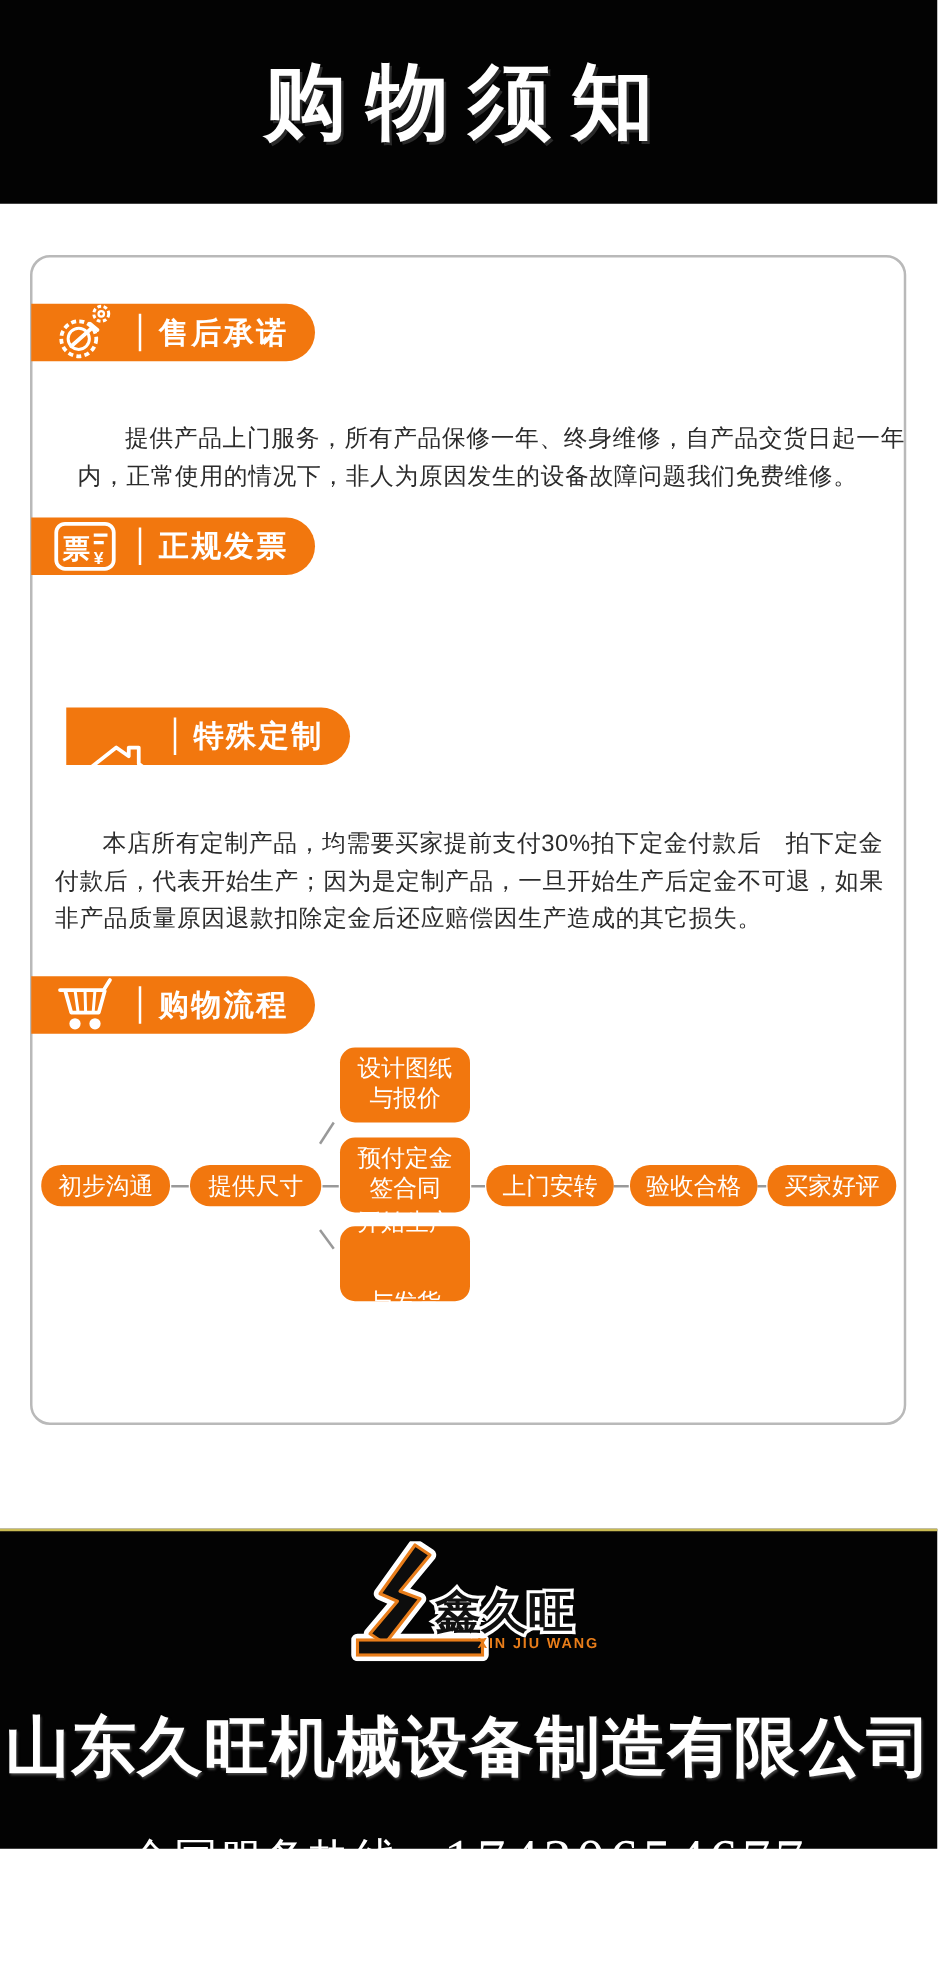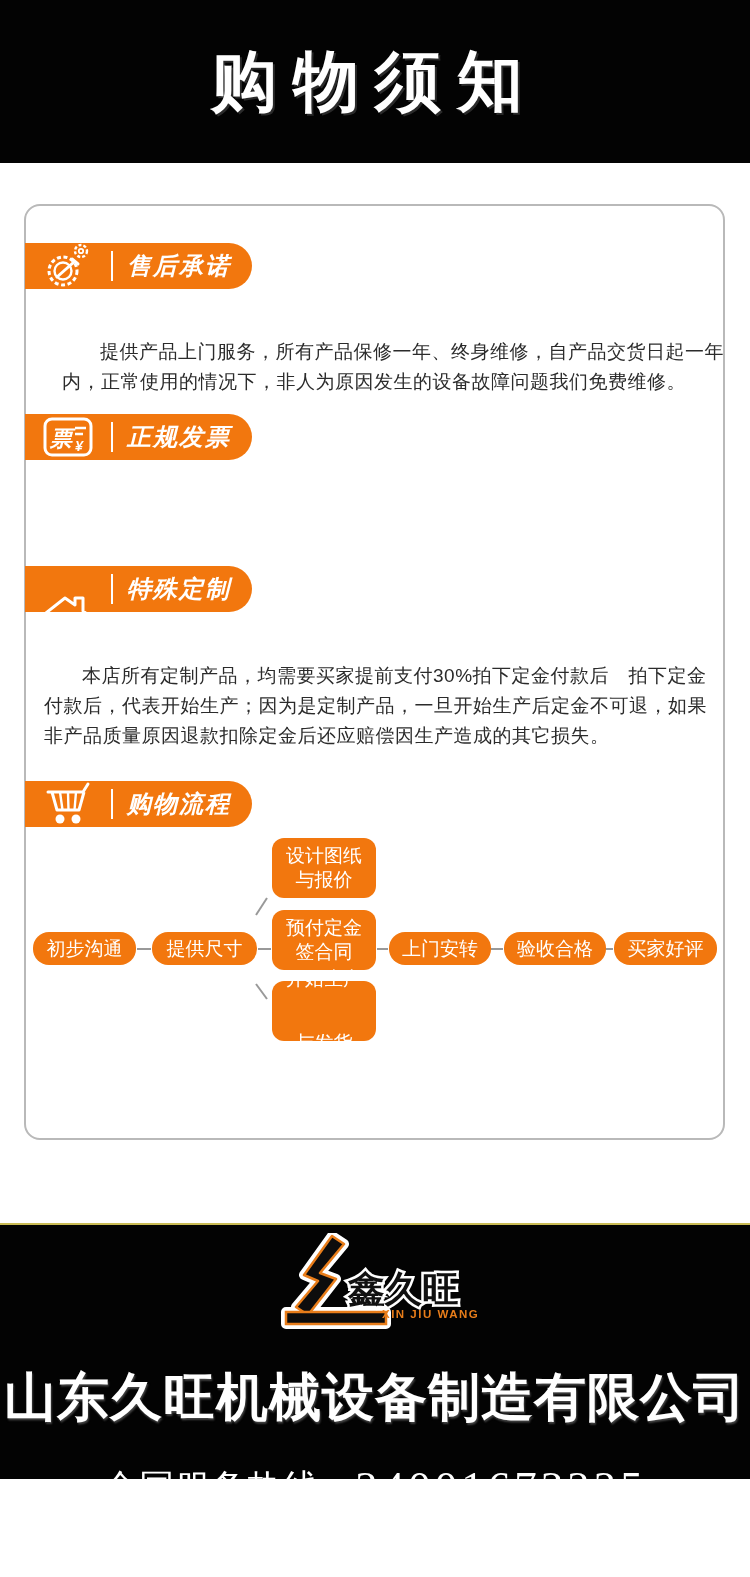--- a/index.html
+++ b/index.html
@@ -11,26 +11,26 @@
        display:flex;align-items:center;justify-content:center;}
   .hdr-title{color:#ffffff;font-size:66px;font-weight:900;letter-spacing:16px;
              text-shadow:2px 2px 0 #2a2a2a;}
 
   
   .card{position:absolute;left:24px;top:204px;width:701px;height:936px;background:#ffffff;
         border:2px solid #b9b9b9;border-radius:16px;box-sizing:border-box;}
 
   
   .badge{position:absolute;left:25px;width:227px;height:46px;background:#f2770e;
-         border-radius:0 23px 23px 0;display:flex;align-items:center;overflow:hidden;z-index:3;font-style:italic;}
+         border-radius:0 23px 23px 0;display:flex;align-items:center;overflow:hidden;z-index:3;}
   .badge .icon-wrap{width:86px;height:46px;display:flex;align-items:center;justify-content:center;
                     position:relative;flex:0 0 auto;}
   .badge .divider{width:2px;height:30px;background:#ffffff;flex:0 0 auto;}
   .badge .blabel{color:#ffffff;font-size:24px;font-weight:bold;letter-spacing:2px;margin-left:14px;}
-  #badge-1{top:243px;} #badge-2{top:414px;} #badge-3{top:566px;} #badge-4{top:781px;}
+  #badge-1{top:243px;} #badge-2{top:414px;} #badge-3{top:566px;margin-left:28px;} #badge-4{top:781px;}
   #badge-3 .icon-wrap svg{position:absolute;left:8px;bottom:-12px;}
 
   
   .para{position:absolute;left:44px;width:664px;color:#2b2b2b;font-size:19px;line-height:30px;
         text-indent:2em;letter-spacing:0.5px;}
   #para-1{top:318px;margin-left:18px;} #para-2{top:488px;} #para-3{top:642px;}
 
   
   .flow-box{position:absolute;background:#f2770e;color:#ffffff;display:flex;flex-direction:column;
             justify-content:center;align-items:center;text-align:center;font-size:19px;z-index:2;}
@@ -164,17 +164,17 @@
       <rect x="16" y="79" width="100" height="12" fill="#fff" stroke="#fff" stroke-width="10" stroke-linejoin="round"></rect>
 
       <path d="M62 3 L74 11 L50 40 L66 46 L38 82 L26 74 L48 48 L34 42 Z" fill="#0d0d0d" stroke="#e87d1a" stroke-width="2.5" stroke-linejoin="round"></path>
       <rect x="16" y="79" width="100" height="12" fill="#0d0d0d" stroke="#e87d1a" stroke-width="2.5"></rect>
 
       <text x="78" y="69" font-size="37" font-weight="bold" fill="#111111" stroke="#ffffff" stroke-width="5" paint-order="stroke" font-family="Liberation Sans,sans-serif">鑫久旺</text>
       <text x="112" y="85" font-size="11.5" font-weight="bold" fill="#e87d1a" letter-spacing="1.5" font-family="Liberation Sans,sans-serif">XIN JIU WANG</text>
     </svg>
     <div class="company">山东久旺机械设备制造有限公司</div>
     <div class="hotline">
-      <span class="hl-label">全国服务热线：</span><span class="hl-number">24001673225</span>
+      <span class="hl-label">全国服务热线：</span><span class="hl-number">17420654677</span>
     </div>
   </div>
 
 </div>
 
 </body></html>

